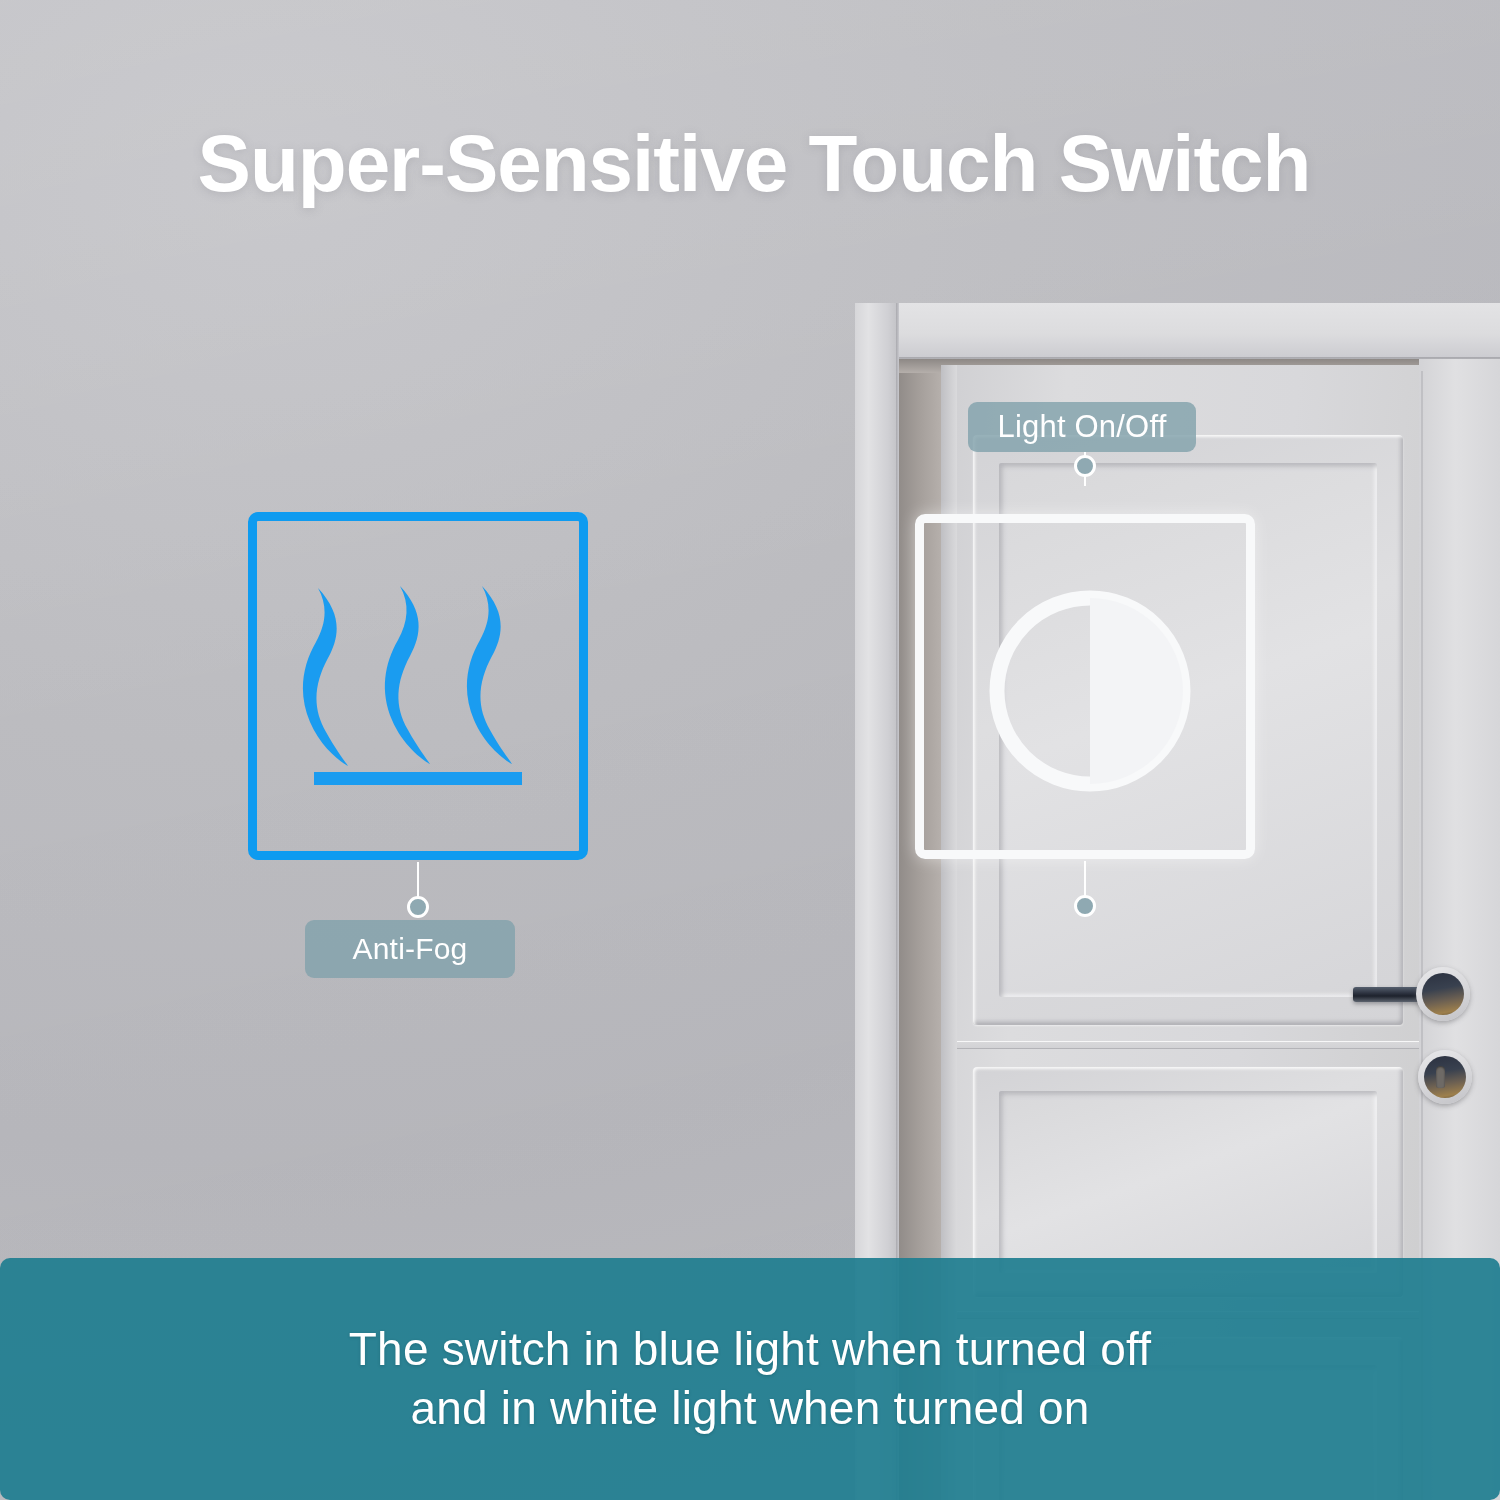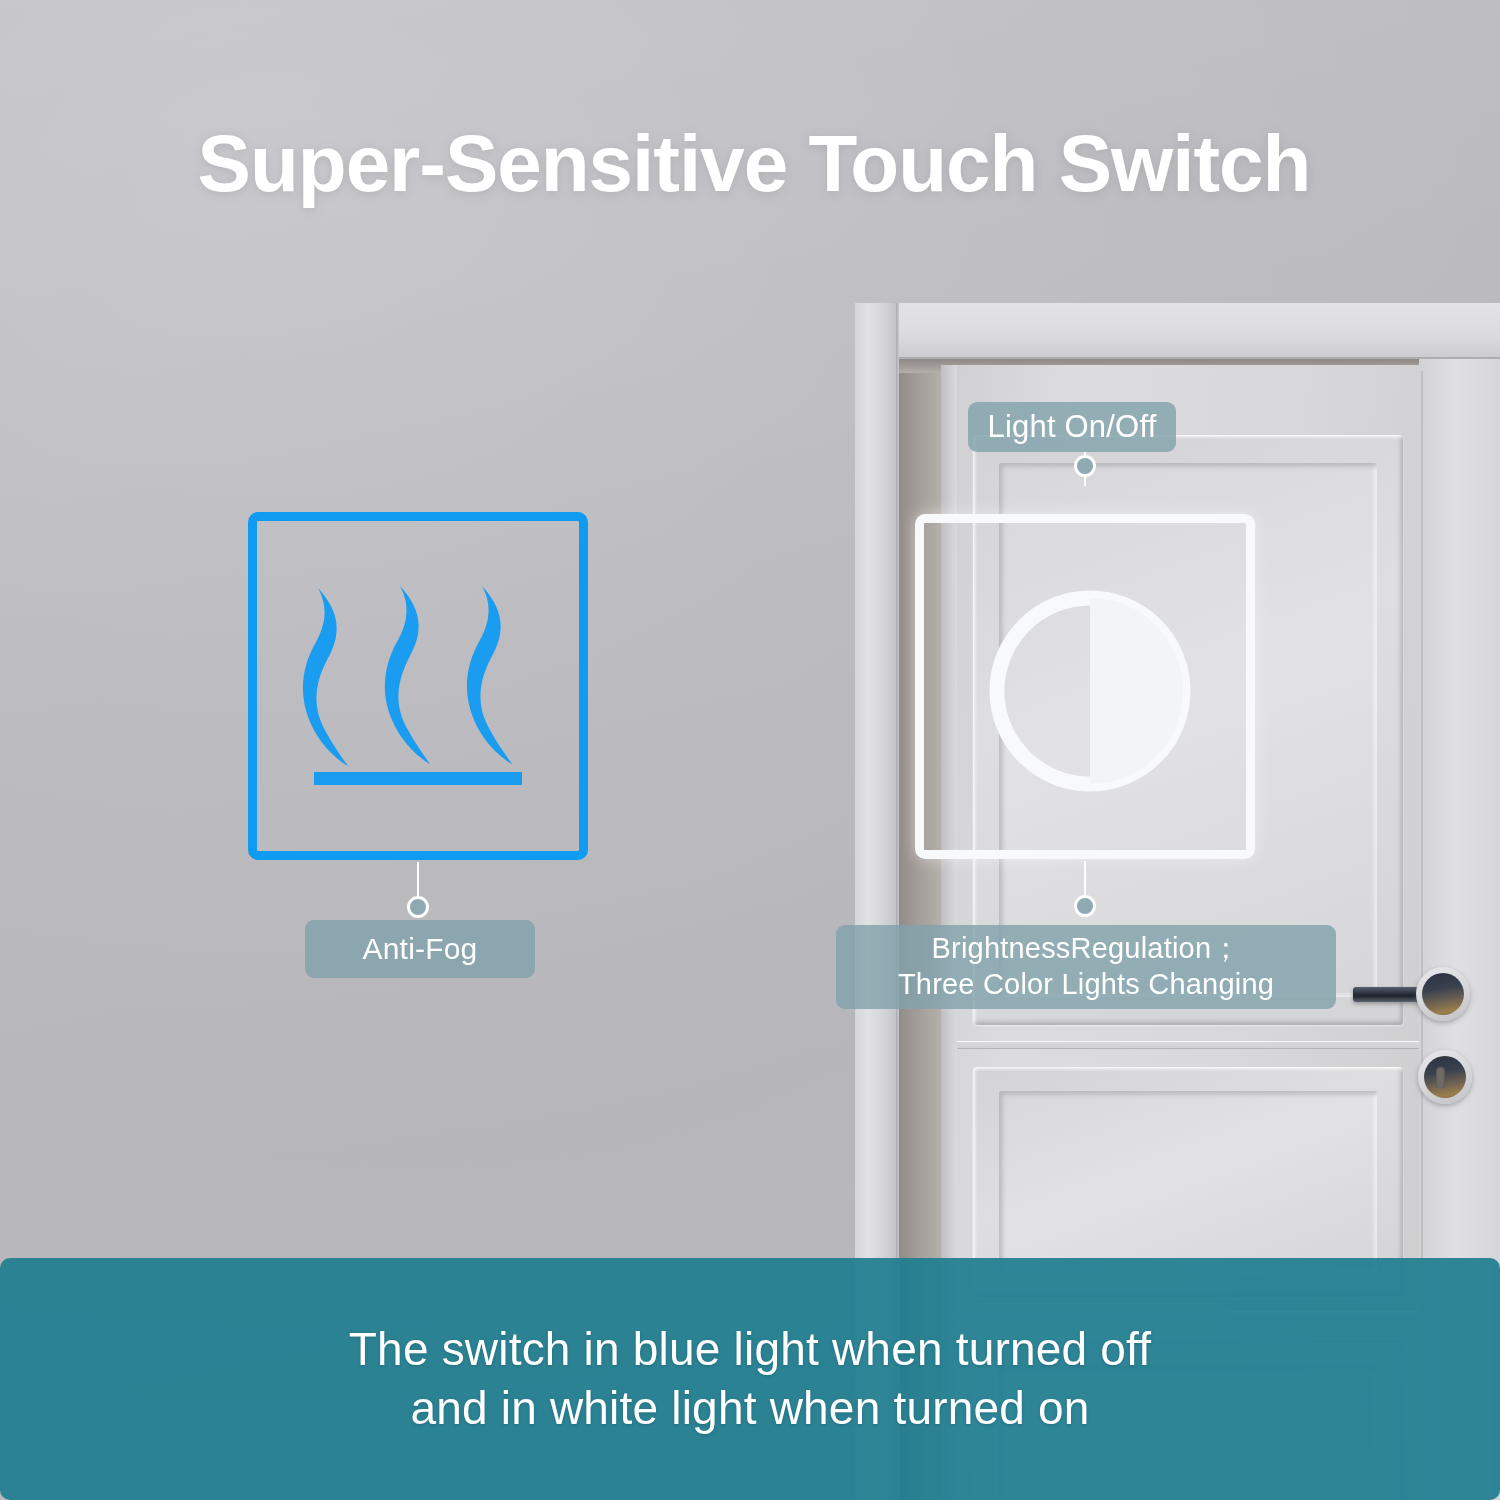--- a/index.html
+++ b/index.html
@@ -219,27 +219,27 @@
     display: flex;
     align-items: center;
     justify-content: center;
     text-align: center;
     line-height: 1.24;
     letter-spacing: .2px;
     white-space: pre-line;
   }
   .pill.anti-fog {
     left: 305px; top: 920px;
-    width: 230px; height: 58px;
+    width: 210px; height: 58px;
     font-size: 30px;
     text-align: center;
   }
   .pill.light {
     left: 968px; top: 402px;
-    width: 208px; height: 50px;
+    width: 228px; height: 50px;
     font-size: 31px;
   }
   .pill.bright {
     left: 836px; top: 925px;
     width: 500px; height: 84px;
     font-size: 29px;
     padding: 0 10px;
   }
 
   .lead-line {
@@ -360,21 +360,19 @@
   <svg class="bright-svg" viewBox="0 0 210 212">
     <circle cx="105" cy="106" r="93" fill="none" stroke="#f8f9fa" stroke-width="15"></circle>
     <path d="M105 13 A 93 93 0 0 1 105 199 Z" fill="#f3f4f6"></path>
   </svg>
   <div class="lead-line" style="left:1084px; top:452px; height:34px;"></div>
   <div class="lead-dot" style="left:1074px; top:455px;"></div>
   <div class="pill light">Light On/Off</div>
 
   <div class="lead-line" style="left:1084px; top:861px; height:44px;"></div>
   <div class="lead-dot" style="left:1074px; top:895px;"></div>
-  <div class="pill bright">BrightnessRegulation；
-Three Color Lights Changing</div>
 
   <div class="banner">
     <div class="banner-text">The switch in blue light when turned off
 and in white light when turned on</div>
   </div>
 
 </div>
 
 </body></html>

